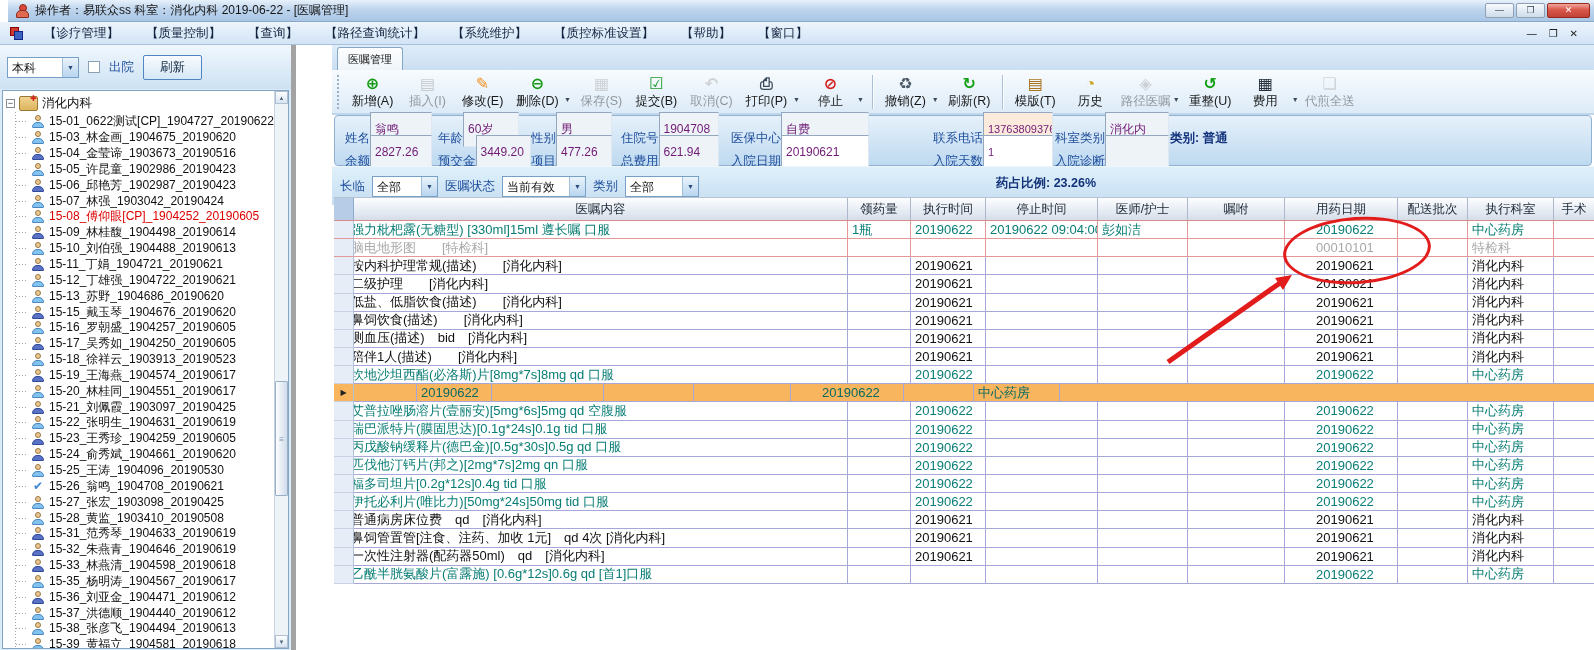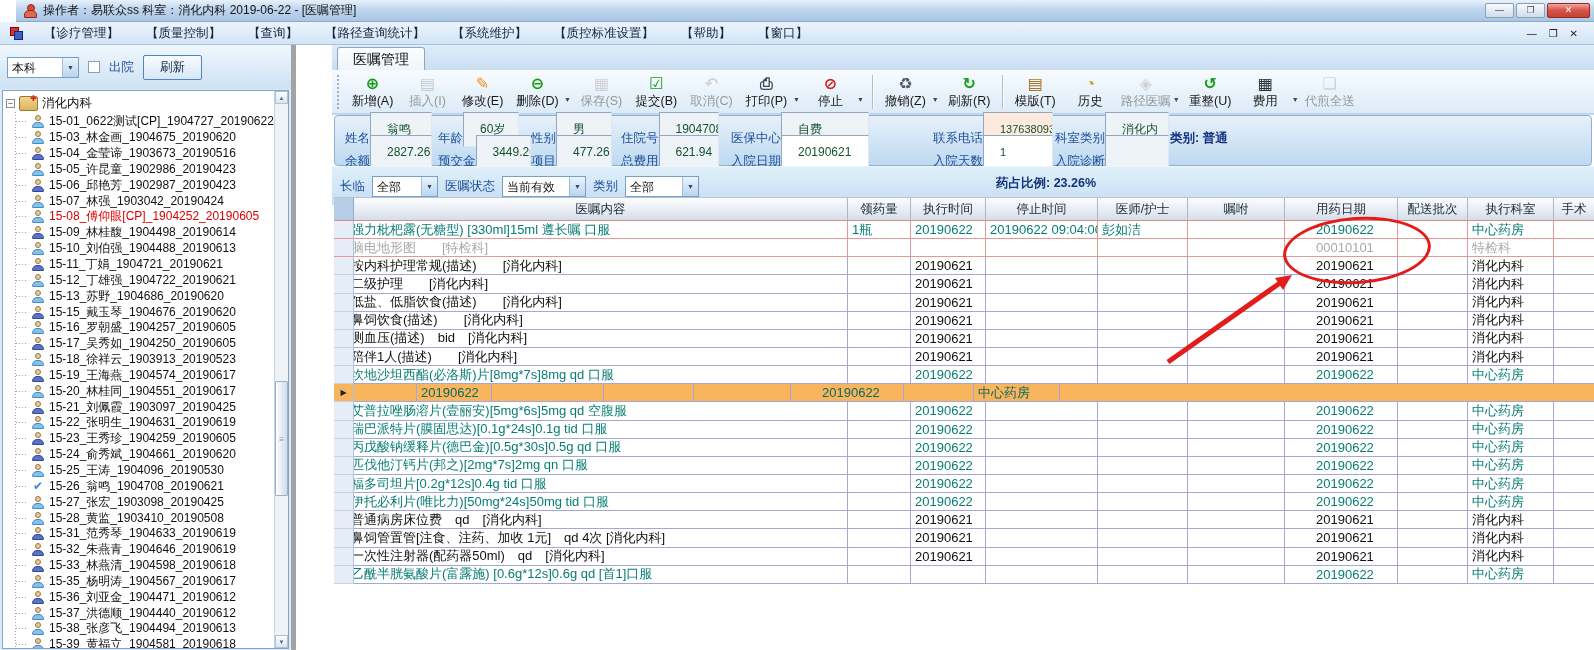--- a/index.html
+++ b/index.html
@@ -1,19 +1,19 @@
 <!DOCTYPE html>
 <html><head>
 <meta charset="utf-8">
 <style>
   html,body{margin:0;padding:0}
   body{width:1594px;height:650px;position:relative;overflow:hidden;background:#fff;
        font-family:"Liberation Sans","DejaVu Sans",sans-serif;font-size:12px;color:#111}
   
-  .titlebar{position:absolute;left:16px;top:0;right:0;height:22px;
+  .titlebar{position:absolute;left:8px;top:0;right:0;height:22px;
     background:linear-gradient(#e7f1fb,#bed5ed 45%,#a9c6e5);border-bottom:1px solid #8aa8c8;
     display:flex;align-items:center;padding:0 4px;box-sizing:border-box}
   .app-icon{width:13px;height:14px;margin:0 7px 0 3px;position:relative}
   .app-icon::before{content:"";position:absolute;left:4px;top:0;width:6px;height:6px;border-radius:50%;background:#d94a3a;border:1px solid #8c2a1e}
   .app-icon::after{content:"";position:absolute;left:1px;bottom:0;width:11px;height:6px;border-radius:5px 5px 1px 1px;background:#e06a50;border:1px solid #8c2a1e}
   .title-text{font-size:12px;color:#151515}
   .win-btns{margin-left:auto;display:flex;gap:2px}
   .win-btn{width:29px;height:15px;border:1px solid #8fa0b4;border-radius:2px;box-sizing:border-box;
     background:linear-gradient(#f6fafd,#cfdcea);font-size:9px;line-height:12px;text-align:center;color:#33404e}
   .win-btn.close{width:43px;background:linear-gradient(#f2a79c,#d9564a 45%,#bf4335);color:#fff;border-color:#96291e}
@@ -58,22 +58,22 @@
   .pi.check{color:#3f86d6;font-size:12px;line-height:13px;text-align:center}
   .sb{position:absolute;right:0px;top:0px;bottom:0px;width:13px;background:#eef3f8;border-left:1px solid #c8d4e0}
   .sb-up,.sb-dn{position:absolute;left:0;right:0;height:13px;background:linear-gradient(#fdfefe,#d8e4f0);border:1px solid #b0c0d0;
     font-size:6px;text-align:center;line-height:12px;color:#52687e;box-sizing:border-box}
   .sb-up{top:0}.sb-dn{bottom:0}
   .sb-thumb{position:absolute;left:0;right:0;top:290px;height:115px;background:linear-gradient(90deg,#fdfefe,#cfdcec);
     border:1px solid #9ab0c6;border-radius:1px;box-sizing:border-box;text-align:center;color:#7890a8;font-size:8px;line-height:115px}
   
   .main{position:absolute;left:332px;top:45px;right:0;bottom:0;background:#fff}
   .tabstrip{position:absolute;left:0;top:0;right:0;height:25px;background:linear-gradient(#dfedf9,#cadef2);border-bottom:1px solid #f4f8fc}
-  .tab{position:absolute;left:5px;top:2px;width:88px;height:23px;background:linear-gradient(#fdfefe,#eef5fb);
-    border:1px solid #86a8c8;border-bottom:none;border-radius:3px 3px 0 0;text-align:center;line-height:22px;font-size:14px;box-sizing:border-box}
+  .tab{position:absolute;left:5px;top:2px;width:66px;height:23px;background:linear-gradient(#fdfefe,#eef5fb);
+    border:1px solid #86a8c8;border-bottom:none;border-radius:3px 3px 0 0;text-align:center;line-height:22px;font-size:11px;box-sizing:border-box}
   
   .toolbar{position:absolute;left:0;top:25px;right:0;height:45px;background:linear-gradient(#f8fbfe,#dcebf8);
     border-bottom:2px solid #c2d6ea;display:flex;align-items:center;padding-left:4px;box-sizing:border-box}
   .tb-grip{width:5px;height:34px;margin-right:4px;
     background:repeating-linear-gradient(to bottom,#9ab0c6 0 2px,transparent 2px 4px);background-size:2px 100%;background-repeat:no-repeat;background-position:1px 0}
   .tb-btn{display:flex;flex-direction:column;align-items:center;justify-content:center;min-width:49px;padding:0 3px;height:41px;gap:0px}
   .tb-btn.disabled{opacity:.42;filter:grayscale(.9)}
   .tb-icon{height:19px;font-size:16px;line-height:19px;font-weight:bold}
   .tb-label{font-size:12.5px;color:#181818;white-space:nowrap}
   .tb-drop{font-size:7px;color:#3a4a5c;align-self:center;margin:16px 3px 0 -1px}
@@ -89,21 +89,21 @@
   .info-slot{display:flex;align-items:flex-end;box-sizing:border-box;flex:none}
   .info-slot:nth-child(1){width:93px;margin-left:10px}
   .info-slot:nth-child(2){width:93px}
   .info-slot:nth-child(3){width:90px}
   .info-slot:nth-child(4){width:110px}
   .info-slot:nth-child(5){width:202px}
   .info-slot:nth-child(6){width:122px}
   .info-slot:nth-child(7){flex:1}
   .info-label{color:#1f4e9c;font-size:12.5px;white-space:nowrap}
   .info-value{height:35px;background:#eef3f8;border:1px solid;border-color:#93a8bf #dde8f2 #dde8f2 #93a8bf;
-    font-size:12px;display:flex;align-items:center;padding:0 16px;color:#14532d;box-sizing:border-box;white-space:nowrap;overflow:hidden}
+    font-size:12px;display:flex;align-items:center;padding:0 4px;color:#701a75;box-sizing:border-box;white-space:nowrap;overflow:hidden}
   .info-slot:nth-child(1) .info-value{width:62px}
   .info-slot:nth-child(2) .info-value{width:56px}
   .info-slot:nth-child(3) .info-value{width:56px}
   .info-slot:nth-child(4) .info-value{width:60px}
   .info-slot:nth-child(5) .info-value{width:88px}
   .info-slot:nth-child(6) .info-value{width:70px;font-size:11px}
   .info-slot:nth-child(7) .info-value{width:64px}
   .info-value.pink{background:#fcebdd}
   .info-value.white{background:#fff}
   .overlay-label{font-weight:bold;color:#14337f;font-size:12.5px;margin-left:1px;white-space:nowrap}

